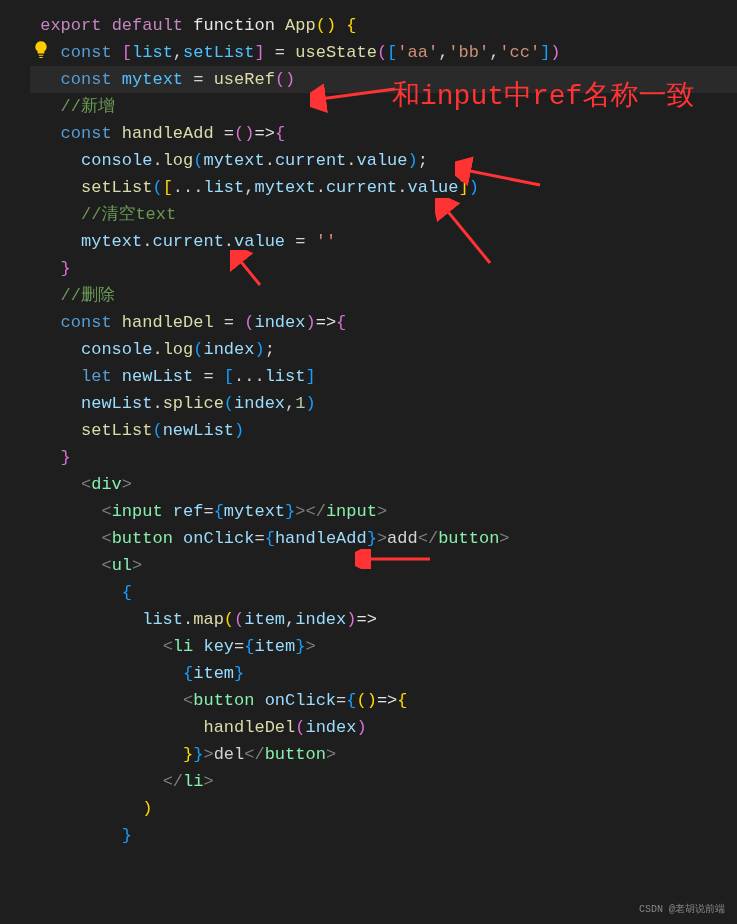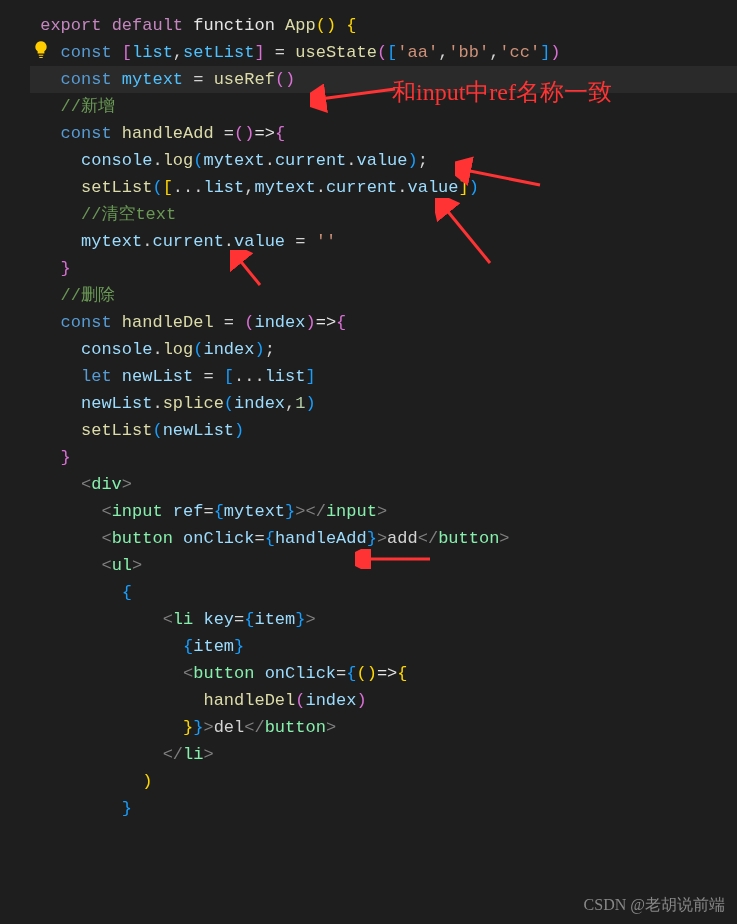--- a/index.html
+++ b/index.html
@@ -63,36 +63,36 @@
     .punct { color: #d4d4d4; }
     .op { color: #d4d4d4; }
     .tag-bracket { color: #808080; }
     .tag-name { color: #86efac; }
     .attr-name { color: #9cdcfe; }
     .white { color: #d4d4d4; }
     
     .annotation {
       position: absolute;
       color: #ff3333;
-      font-size: 24px;
-      font-family: Liberation Serif, serif;
+      font-size: 28px;
+      font-family: Liberation Mono, monospace;
       z-index: 10;
     }
     .arrow {
       position: absolute;
       z-index: 9;
       pointer-events: none;
     }
     .watermark {
       position: absolute;
       bottom: 8px;
       right: 12px;
       color: #888;
-      font-size: 16px;
-      font-family: Liberation Serif, serif;
+      font-size: 10px;
+      font-family: Liberation Mono, monospace;
     }
   </style>
 </head>
 <body>
 
 <div class="bulb">
   <svg viewBox="0 0 16 16">
       <path fill="#ffcc00" d="M8 1a5 5 0 0 0-3 9v2h6v-2a5 5 0 0 0-3-9zm-2 12h4v1H6v-1zm.5 2h3v1h-3v-1z"></path>
     </svg>
 </div>
@@ -113,20 +113,21 @@
 <div class="line">     <span class="var-name">console</span><span class="punct">.</span><span class="fn-call">log</span><span class="paren-blue">(</span><span class="var-name">index</span><span class="paren-blue">)</span><span class="punct">;</span></div>
 <div class="line">     <span class="kw-let">let</span> <span class="var-name">newList</span><span class="op"> = </span><span class="bracket-blue">[</span><span class="op">...</span><span class="var-name">list</span><span class="bracket-blue">]</span></div>
 <div class="line">     <span class="var-name">newList</span><span class="punct">.</span><span class="fn-call">splice</span><span class="paren-blue">(</span><span class="var-name">index</span><span class="punct">,</span><span class="number">1</span><span class="paren-blue">)</span></div>
 <div class="line">     <span class="fn-call">setList</span><span class="paren-blue">(</span><span class="var-name">newList</span><span class="paren-blue">)</span></div>
 <div class="line">   <span class="brace-purple">}</span></div>
 <div class="line">     <span class="tag-bracket">&lt;</span><span class="tag-name">div</span><span class="tag-bracket">&gt;</span></div>
 <div class="line">       <span class="tag-bracket">&lt;</span><span class="tag-name">input</span> <span class="attr-name">ref</span><span class="op">=</span><span class="brace-blue">{</span><span class="var-name">mytext</span><span class="brace-blue">}</span><span class="tag-bracket">&gt;</span><span class="tag-bracket">&lt;/</span><span class="tag-name">input</span><span class="tag-bracket">&gt;</span></div>
 <div class="line">       <span class="tag-bracket">&lt;</span><span class="tag-name">button</span> <span class="attr-name">onClick</span><span class="op">=</span><span class="brace-blue">{</span><span class="var-name">handleAdd</span><span class="brace-blue">}</span><span class="tag-bracket">&gt;</span><span class="white">add</span><span class="tag-bracket">&lt;/</span><span class="tag-name">button</span><span class="tag-bracket">&gt;</span></div>
 <div class="line">       <span class="tag-bracket">&lt;</span><span class="tag-name">ul</span><span class="tag-bracket">&gt;</span></div>
 <div class="line">         <span class="brace-blue">{</span></div>
+<div class="line">           <span class="var-name">list</span><span class="punct">.</span><span class="fn-call">map</span><span class="paren-yellow">(</span><span class="paren-purple">(</span><span class="var-name">item</span><span class="punct">,</span><span class="var-name">index</span><span class="paren-purple">)</span><span class="kw-function">=&gt;</span></div>
 <div class="line">             <span class="tag-bracket">&lt;</span><span class="tag-name">li</span> <span class="attr-name">key</span><span class="op">=</span><span class="brace-blue">{</span><span class="var-name">item</span><span class="brace-blue">}</span><span class="tag-bracket">&gt;</span></div>
 <div class="line">               <span class="brace-blue">{</span><span class="var-name">item</span><span class="brace-blue">}</span></div>
 <div class="line">               <span class="tag-bracket">&lt;</span><span class="tag-name">button</span> <span class="attr-name">onClick</span><span class="op">=</span><span class="brace-blue">{</span><span class="paren-yellow">()</span><span class="kw-function">=&gt;</span><span class="brace-yellow">{</span></div>
 <div class="line">                 <span class="fn-call">handleDel</span><span class="paren-purple">(</span><span class="var-name">index</span><span class="paren-purple">)</span></div>
 <div class="line">               <span class="brace-yellow">}</span><span class="brace-blue">}</span><span class="tag-bracket">&gt;</span><span class="white">del</span><span class="tag-bracket">&lt;/</span><span class="tag-name">button</span><span class="tag-bracket">&gt;</span></div>
 <div class="line">             <span class="tag-bracket">&lt;/</span><span class="tag-name">li</span><span class="tag-bracket">&gt;</span></div>
 <div class="line">           <span class="paren-yellow">)</span></div>
 <div class="line">         <span class="brace-blue">}</span></div>
 </div>
 

